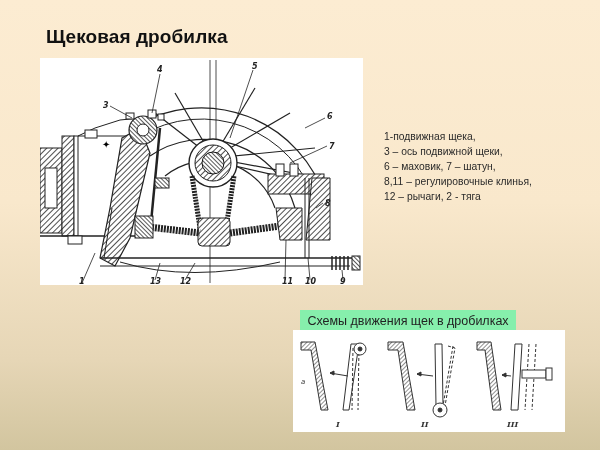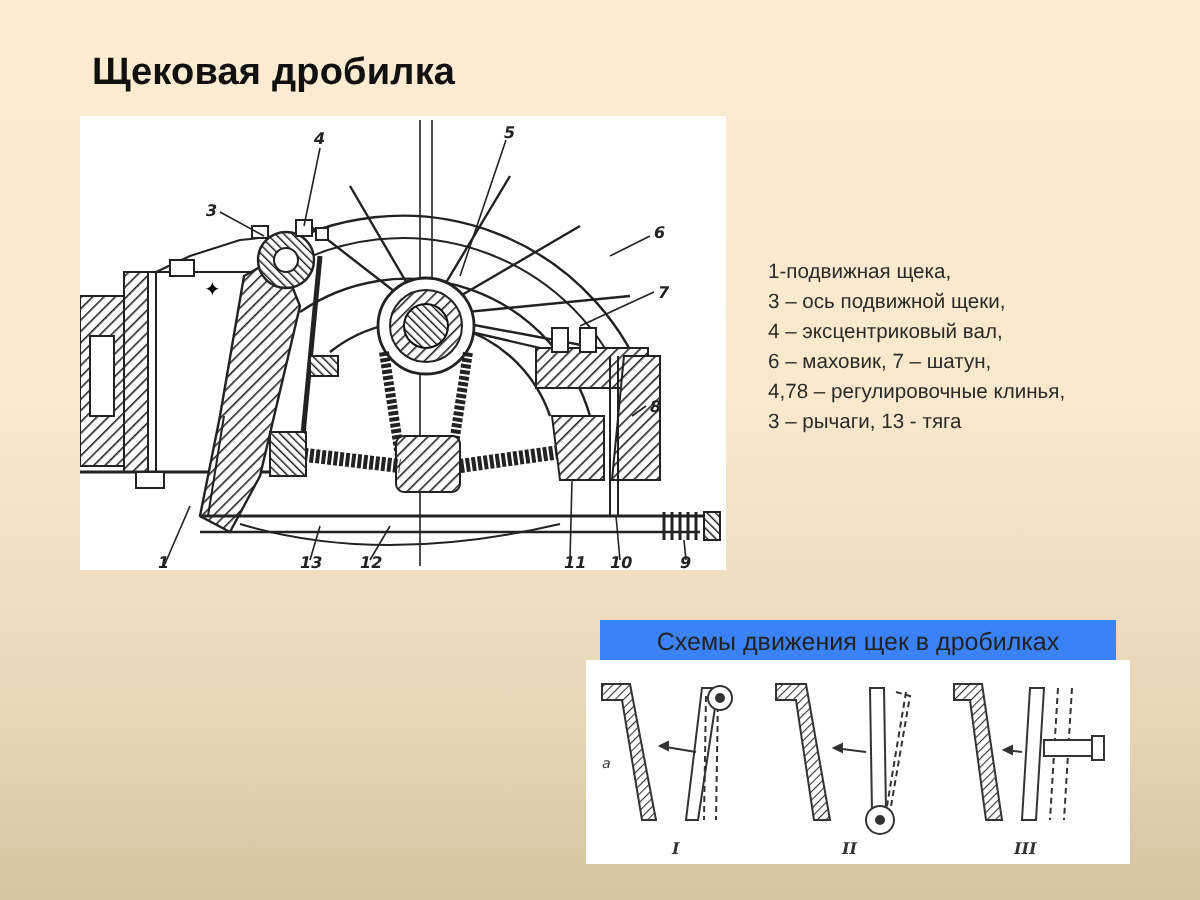--- a/index.html
+++ b/index.html
@@ -19,22 +19,22 @@
     background: #ffffff;
   }
   .main-figure svg { display: block; }
   .legend {
     position: absolute; left: 384px; top: 97px;
     font-family: "Liberation Sans", sans-serif;
     font-size: 10.3px; line-height: 15.1px; color: #2a2a2a; margin-top: 32px;
   }
   .legend div { white-space: nowrap; }
   .schemes-caption {
-    position: absolute; left: 300px; top: 310px; width: 258px; height: 22px;
-    background: #3b82f6;
+    position: absolute; left: 300px; top: 310px; width: 216px; height: 22px;
+    background: #86efac;
     font-family: "Liberation Sans", sans-serif;
     font-size: 12.5px; color: #222; text-align: center; line-height: 22px;
   }
   .schemes-panel {
     position: absolute; left: 293px; top: 330px; width: 272px; height: 102px;
     background: #ffffff;
   }
   .schemes-panel svg { display: block; }
 </style>
 </head>
@@ -152,24 +152,23 @@
       <text x="242" y="226">11</text>
       <text x="265" y="226">10</text>
       <text x="300" y="226">9</text>
     </g>
   </svg>
 </div>
 
 <div class="legend">
   <div>1-подвижная щека,</div>
   <div>3 – ось подвижной щеки,</div>
-  <div>4 – эксцентриковый вал,</div>
   <div>6 – маховик, 7 – шатун,</div>
-  <div>4,78 – регулировочные клинья,</div>
-  <div>3 – рычаги, 13 - тяга</div>
+  <div>8,11 – регулировочные клинья,</div>
+  <div>12 – рычаги, 2 - тяга</div>
 </div>
 
 <div class="schemes-caption">Схемы движения щек в дробилках</div>
 
 <div class="schemes-panel">
   <svg width="272" height="102" viewBox="0 0 272 102" xmlns="http://www.w3.org/2000/svg">
     <defs>
       <pattern id="sh" width="3" height="3" patternUnits="userSpaceOnUse" patternTransform="rotate(45)">
         <rect width="3" height="3" fill="#fff"></rect>
         <line x1="0" y1="0" x2="0" y2="3" stroke="#333" stroke-width="1.1"></line>

